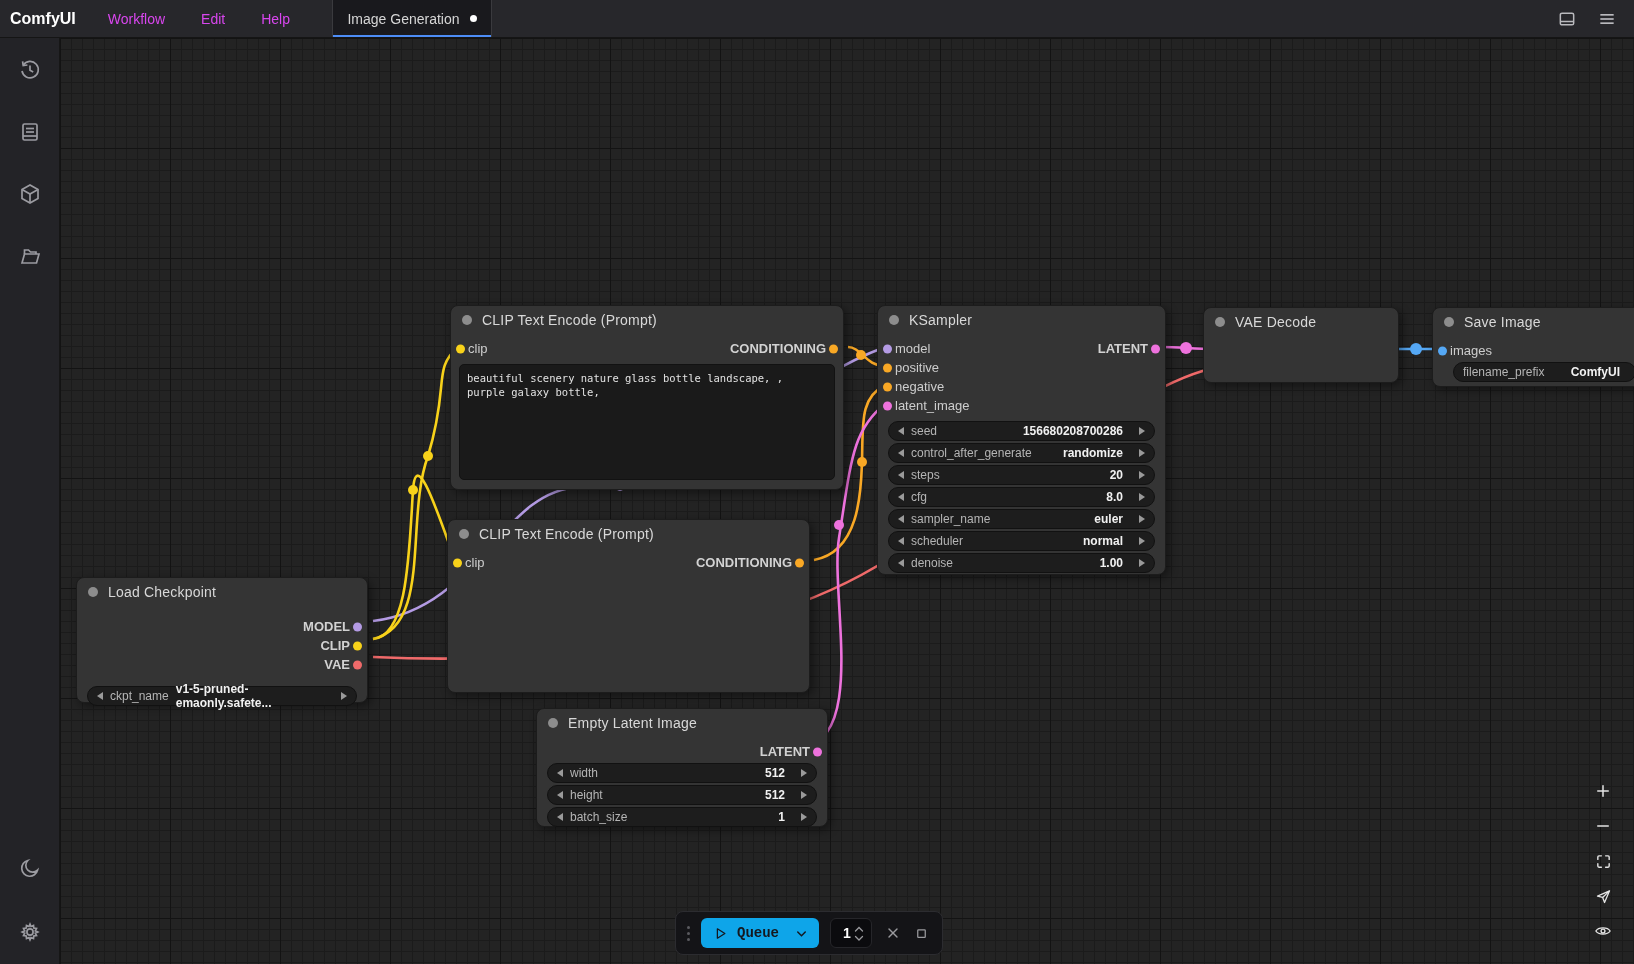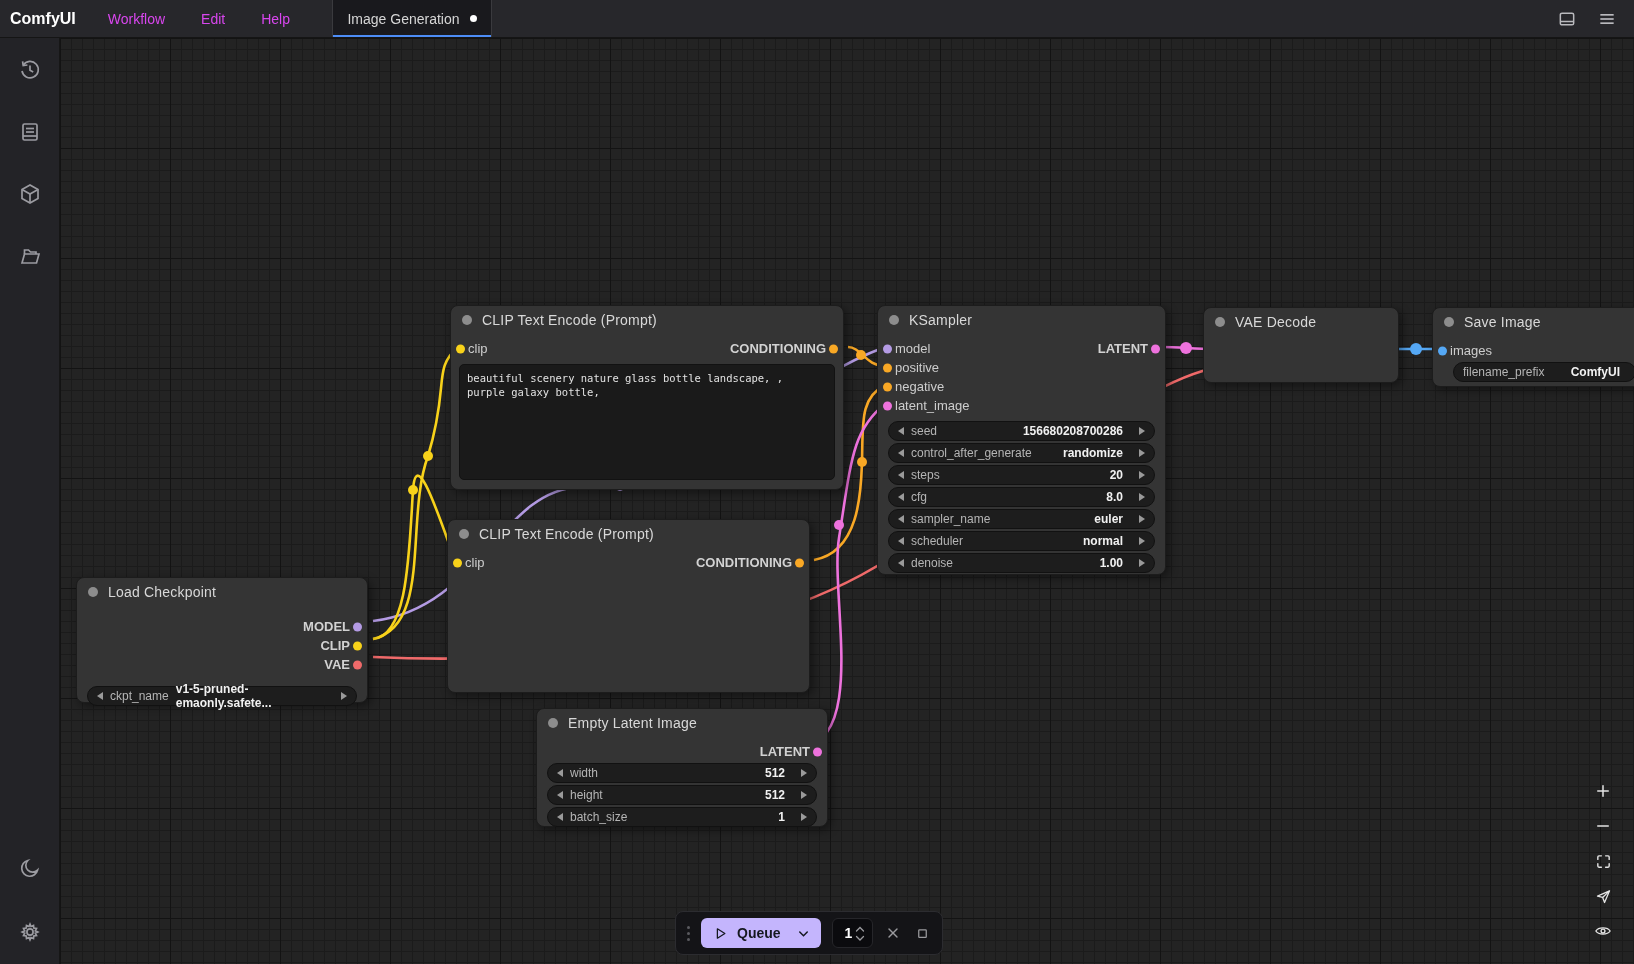--- a/index.html
+++ b/index.html
@@ -373,21 +373,21 @@
     </div>
   </div>
 </div>
 
 <div class="queuebar">
   <div class="drag-dots">
       <i></i>
       <i></i>
       <i></i>
     </div>
-  <div class="queue-btn" style="background-color: #c4b5fd;">
+  <div class="queue-btn" style="background-color: #0ea5e9; font-family: Liberation Mono, monospace;">
     <svg width="15" height="15" viewBox="0 0 24 24" fill="none" stroke="#15181f" stroke-width="2" stroke-linejoin="round">
         <path d="M7 4.5 L19 12 L7 19.5 Z"></path>
       </svg>
     <span>Queue</span>
     <svg style="margin-left:6px" width="15" height="15" viewBox="0 0 24 24" fill="none" stroke="#15181f" stroke-width="2.4" stroke-linecap="round">
         <polyline points="6,9.5 12,15.5 18,9.5"></polyline>
       </svg>
   </div>
   <div class="count-box">
     <span class="count-val">1</span>

